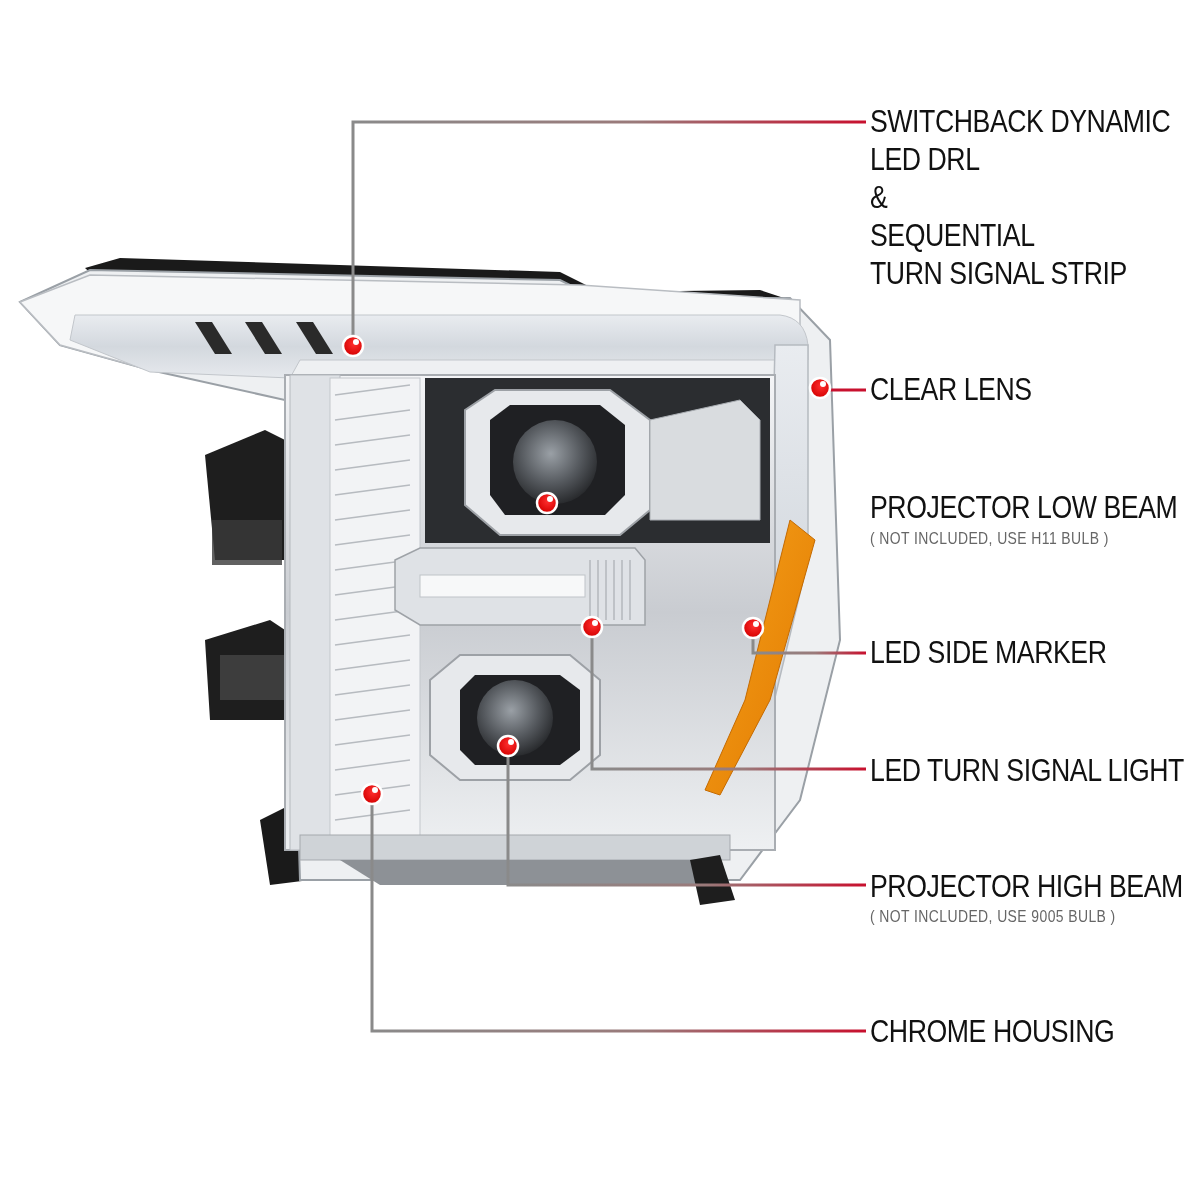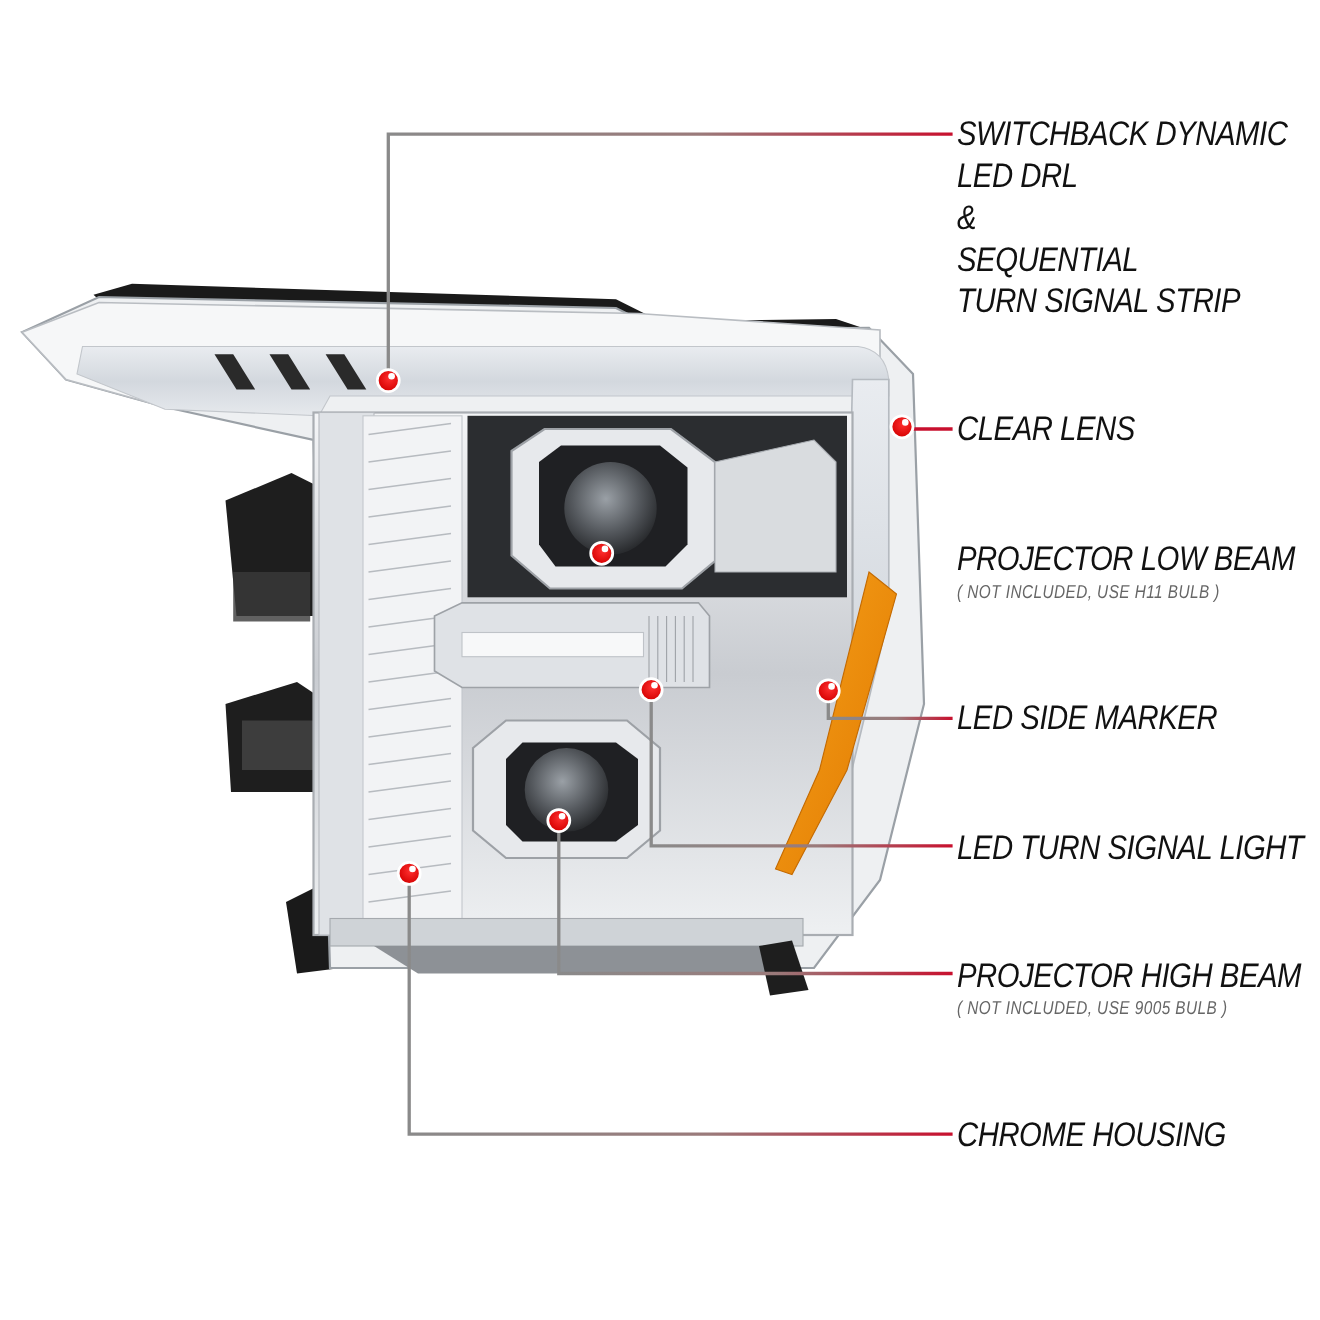--- a/index.html
+++ b/index.html
@@ -1,18 +1,18 @@
 <!DOCTYPE html>
 <html><head>
 <meta charset="utf-8">
 <style>
   html, body { margin:0; padding:0; background:#ffffff; }
   body { width:1200px; height:1200px; position:relative; overflow:hidden;
          font-family:"Liberation Sans", sans-serif; }
-  .stage { position:absolute; left:0; top:0; width:1156px; height:1200px;font-style:italic; }
+  .stage { position:absolute; left:0; top:0; width:1156px; height:1200px; }
   svg.art { position:absolute; left:0; top:0; }
   .label { position:absolute; left:870px; color:#111111;
            font-family:"Liberation Sans", sans-serif; font-weight:400;
            font-size:31px; line-height:38px; letter-spacing:-0.5px;
            transform:scaleX(0.86); transform-origin:left top; white-space:nowrap; }
   .label .line { display:block; }
   .sub { position:absolute; left:870px; color:#666666;
          font-family:"Liberation Sans", sans-serif; font-size:17px; line-height:20px;
          letter-spacing:0.5px; transform:scaleX(0.82); transform-origin:left top; white-space:nowrap; }
 </style>

